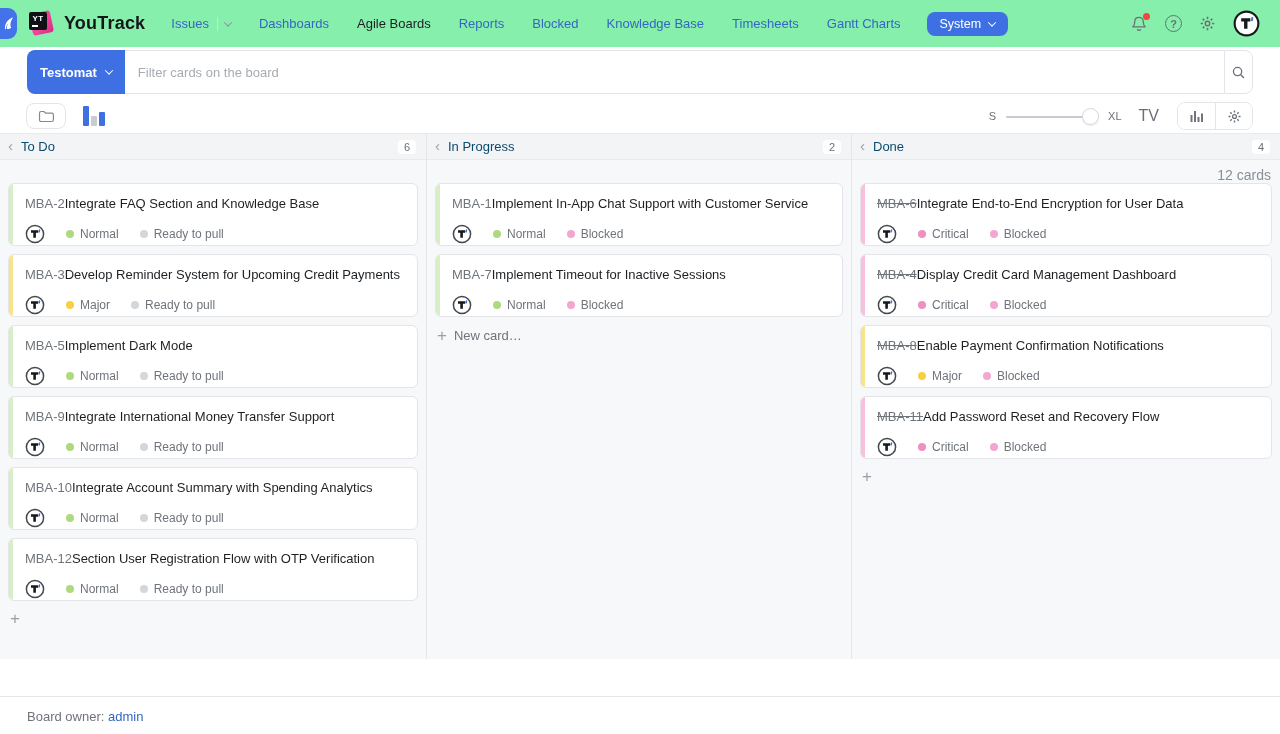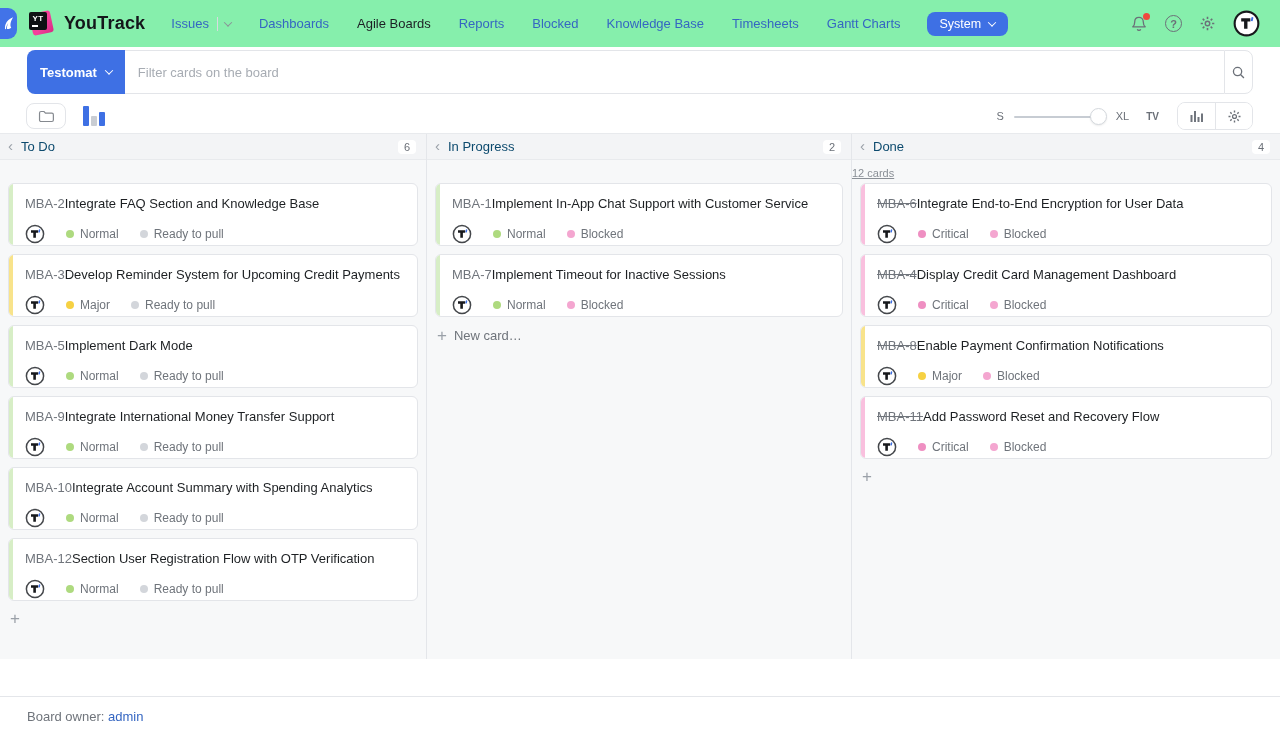--- a/index.html
+++ b/index.html
@@ -46,35 +46,35 @@
   .chart-toggle { margin-left:17px; display:flex; align-items:flex-end; gap:2px; height:20px; cursor:pointer; background:none; border:none; padding:0; }
   .bar { width:6px; border-radius:1px; }
   .bar1 { height:20px; background:#3e70e4; }
   .bar2 { height:10px; background:#c9cdd3; }
   .bar3 { height:14px; background:#3e70e4; }
   .toolbar-right { margin-left:auto; display:flex; align-items:center; gap:10px; }
   .size-label { font-size:11px; color:#6b7078; }
   .slider { position:relative; width:92px; height:17px; cursor:pointer; }
   .slider-track { position:absolute; top:8px; left:0; right:0; height:2px; background:#c7ccd3; border-radius:1px; }
   .slider-knob { position:absolute; right:-1px; top:0; width:17px; height:17px; border-radius:50%; background:#fff; border:1px solid #d4d8dd; box-shadow:0 1px 2px rgba(0,0,0,.08); cursor:grab; }
-  .tv-label { font-size:10px; color:#6b7078; margin-left:7px; cursor:pointer; background:none; border:none; font-family:inherit;font-weight:bold; }
+  .tv-label { font-size:16px; color:#6b7078; margin-left:7px; cursor:pointer; background:none; border:none; font-family:inherit; }
   .btn-group { display:flex; border:1px solid #e3e5e9; border-radius:8px; overflow:hidden; margin-left:8px; background:#fff; }
   .seg { width:37px; height:26px; display:flex; align-items:center; justify-content:center; background:#fff; border:none; cursor:pointer; padding:0; }
   .seg + .seg { border-left:1px solid #e3e5e9; }
 
   
   .board { position:absolute; top:133px; left:0; right:0; height:526px; background:#f7f8f9; border-top:1px solid #e8eaed; }
   .columns { display:grid; grid-template-columns:427px 425px 1fr; height:100%; }
   .column { border-right:1px solid #e4e6ea; display:flex; flex-direction:column; min-width:0; }
   .column:last-child { border-right:none; }
   .col-header { height:26px; flex:none; background:#f3f4f6; border-bottom:1px solid #e8eaed; display:flex; align-items:center; padding:0 10px 0 8px; gap:8px; }
   .col-collapse { color:#9aa0a8; font-size:15px; line-height:1; cursor:pointer; margin-top:-2px; background:none; border:none; padding:0; }
   .col-title { font-size:13px; color:#0c4a6e; }
   .col-count { margin-left:auto; background:#fff; border-radius:4px; padding:1px 6px; font-size:11px; color:#6b7078; }
-  .col-note { height:23px; flex:none; font-size:11px; color:#8a8f96; text-align:left; padding:7px 9px 0 0;text-decoration:underline; }
+  .col-note { height:23px; flex:none; font-size:14px; color:#8a8f96; text-align:right; padding:7px 9px 0 0; }
   .card { position:relative; margin:0 8px 8px; background:#fff; border:1px solid #e3e5e9; border-radius:6px; height:63px; padding:11px 12px 0 16px; cursor:pointer; overflow:hidden; }
   .strip { position:absolute; left:0; top:0; bottom:0; width:4px; }
   .card-top { display:flex; font-size:13px; line-height:17px; white-space:nowrap; overflow:hidden; }
   .cid { color:#70757c; flex:none; }
   .cid.done { text-decoration:line-through; }
   .ctitle { color:#1d2023; }
   .card-bottom { display:flex; align-items:center; gap:21px; margin-top:12px; }
   .tavatar { width:20px; height:20px; flex:none; display:flex; }
   .badge { display:flex; align-items:center; gap:6px; font-size:12px; color:#6f747b; }
   .dot { width:8px; height:8px; border-radius:50%; flex:none; }

